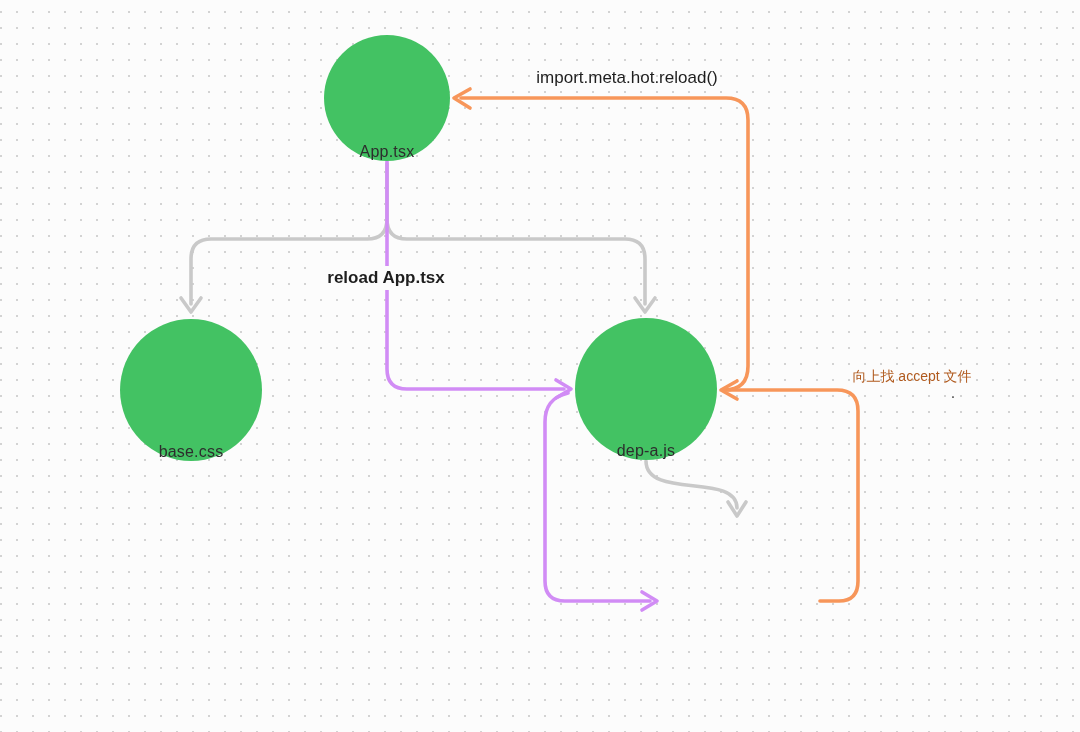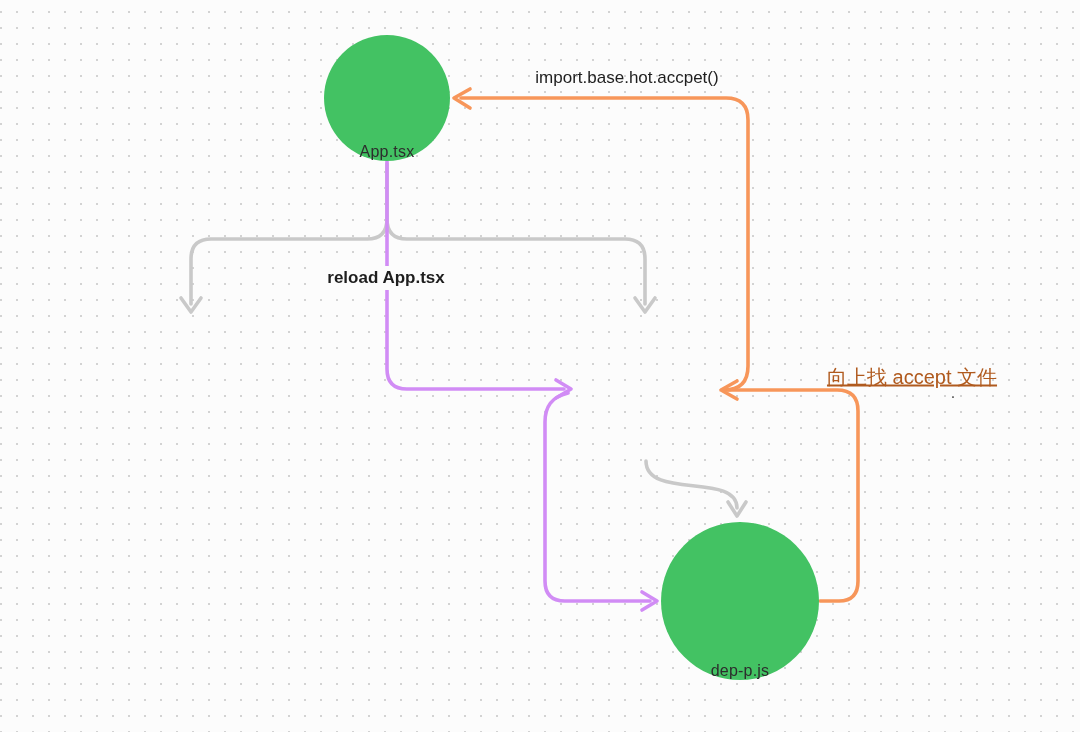--- a/index.html
+++ b/index.html
@@ -50,23 +50,22 @@
     white-space: nowrap;
     font-size: 17px;
     color: #1e1e1e;
     transform: translate(-50%, -50%);
   }
   .edge-label.boxed {
     background: #fcfcfc;
     padding: 2px 8px;
   }
   .edge-label.cn {
-    font-size: 20px;
+    font-size: 14px;
     color: #b05a1e;
-    text-decoration: underline;
   }
   .stray-dot {
     position: absolute;
     left: 946px;
     top: 384px;
     width: 14px;
     height: 18px;
     color: #4a4a4a;
     font-size: 16px;
     line-height: 18px;
@@ -112,23 +111,26 @@
 
     <g>
       <path class="edge-purple" d="M 568 393 C 551 397 545 407 545 422 L 545 581 Q 545 601 565 601 L 650 601"></path>
       <path class="edge-purple" d="M 642 592 L 657 601 L 642 610"></path>
     </g>
   </svg>
 
   <div class="node" style="left:324px; top:35px;  width:126px; height:126px;">
     <span class="node-label">App.tsx</span>
   </div>
-  <div class="node" style="left:661px; top:522px; width:158px; height:158px;">
-    <span class="node-label">dep-p.js</span>
+  <div class="node" style="left:120px; top:319px; width:142px; height:142px;">
+    <span class="node-label">base.css</span>
+  </div>
+  <div class="node" style="left:575px; top:318px; width:142px; height:142px;">
+    <span class="node-label">dep-a.js</span>
   </div>
 
-  <div class="edge-label" style="left:627px; top:78px;">import.base.hot.accpet()</div>
+  <div class="edge-label" style="left:627px; top:78px;">import.meta.hot.reload()</div>
   <div class="edge-label boxed" style="left:386px; top:278px;font-weight:bold;">reload App.tsx</div>
   <div class="edge-label cn" style="left:912px; top:377px;">向上找 accept 文件</div>
 
   <div class="stray-dot">.</div>
 
 </div>
 
 </body></html>

